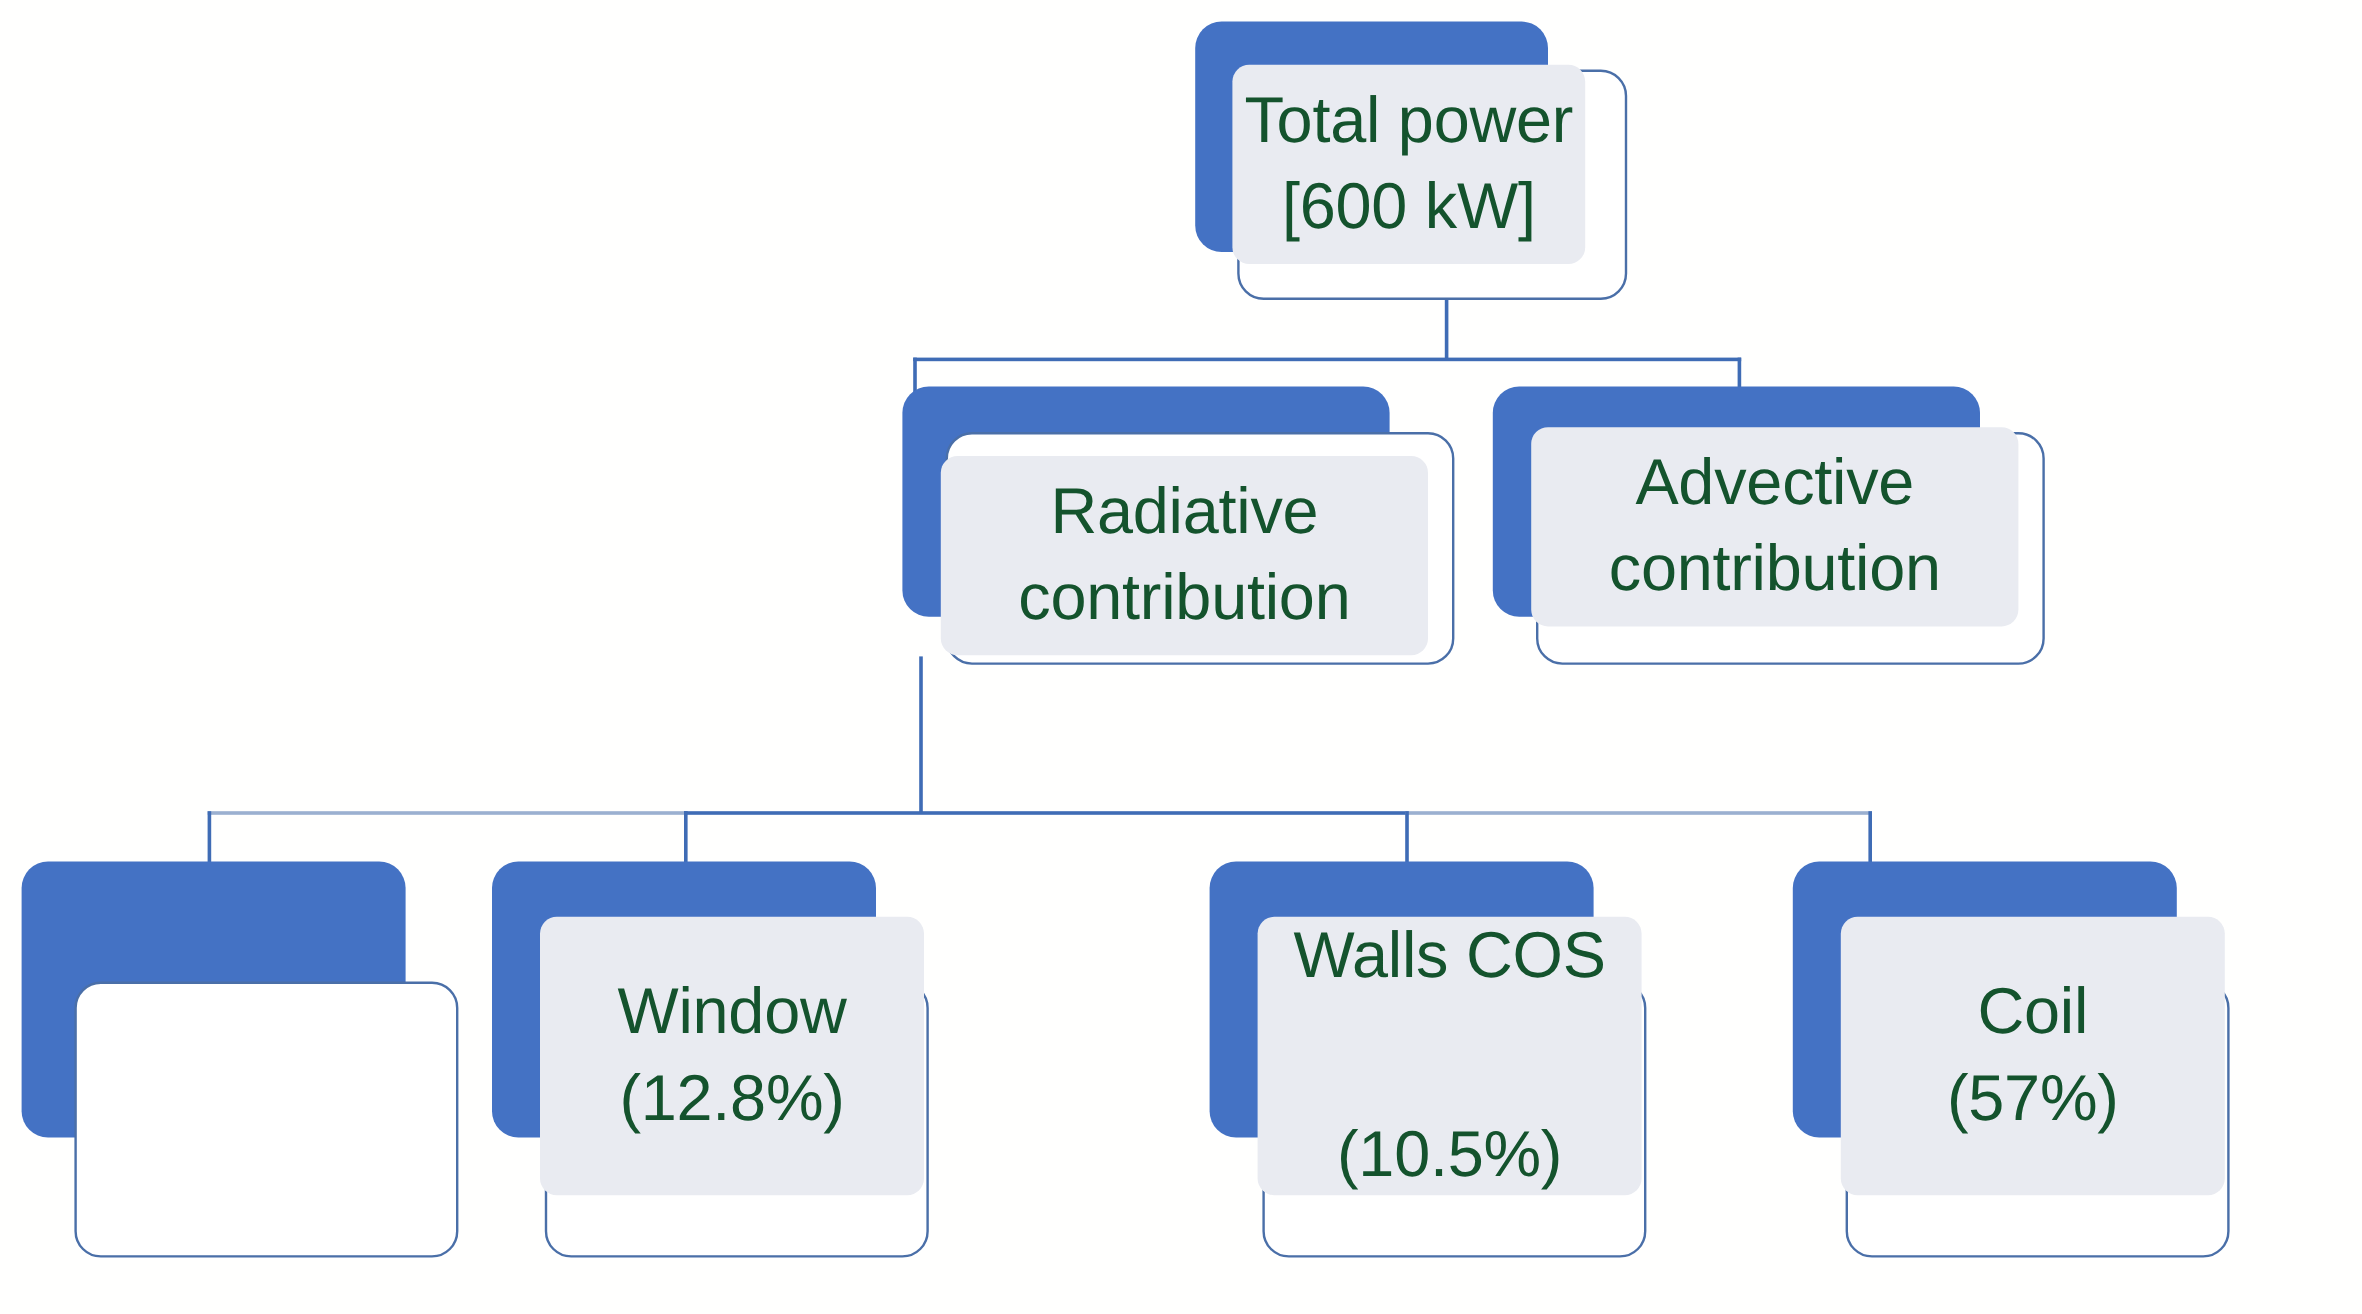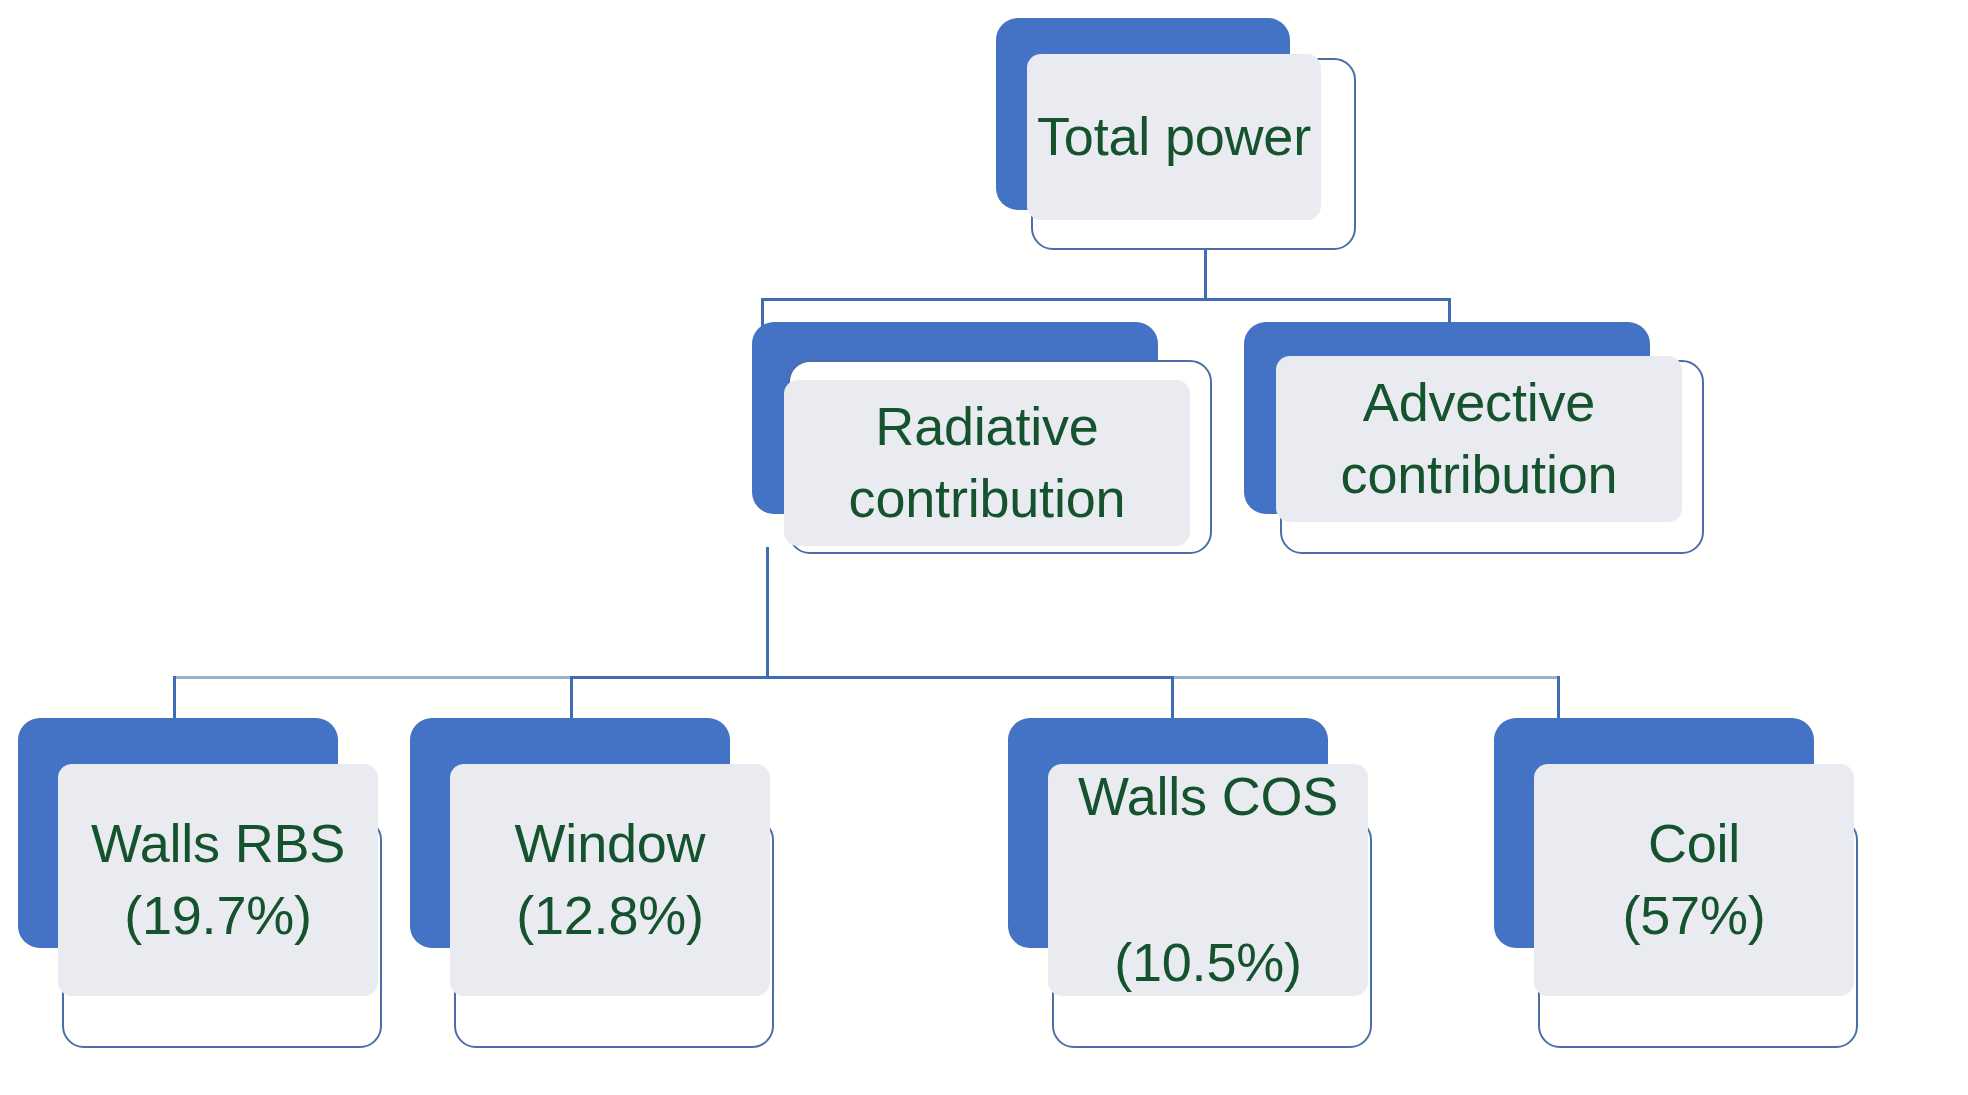--- a/index.html
+++ b/index.html
@@ -85,20 +85,21 @@
   <div class="conn v" style="left:173px; top:676px; height:48px;"></div>
   <div class="conn v" style="left:570px; top:676px; height:48px;"></div>
   <div class="conn v" style="left:1171px; top:676px; height:48px;"></div>
   <div class="conn v" style="left:1557px; top:676px; height:48px;"></div>
 
   <div class="node" style="left:996px; top:18px; width:360px; height:232px;">
     <div class="layer-blue" style="left:0; top:0; width:294px; height:192px;"></div>
     <div class="layer-outline" style="left:35px; top:40px; width:325px; height:192px;"></div>
     <div class="layer-gray" style="left:31px; top:36px; width:294px; height:166px;">
       <div class="label-line">Total power</div>
+      <div class="label-line sub">[600 kW]</div>
     </div>
   </div>
 
   <div class="node" style="left:752px; top:322px; width:460px; height:232px;">
     <div class="layer-blue" style="left:0; top:0; width:406px; height:192px;"></div>
     <div class="layer-outline" style="left:36px; top:38px; width:424px; height:194px;"></div>
     <div class="layer-gray" style="left:32px; top:34px; width:406px; height:166px;margin-top:24px;">
       <div class="label-line">Radiative</div>
       <div class="label-line sub">contribution</div>
     </div>
@@ -109,24 +110,20 @@
     <div class="layer-outline" style="left:36px; top:38px; width:424px; height:194px;"></div>
     <div class="layer-gray" style="left:32px; top:34px; width:406px; height:166px;">
       <div class="label-line">Advective</div>
       <div class="label-line sub">contribution</div>
     </div>
   </div>
 
   <div class="node" style="left:18px; top:718px; width:364px; height:330px;">
     <div class="layer-blue" style="left:0; top:0; width:320px; height:230px;"></div>
     <div class="layer-outline" style="left:44px; top:100px; width:320px; height:230px;"></div>
-    <div class="layer-gray" style="left:40px; top:46px; width:320px; height:232px;">
-      <div class="label-line">Walls RBS</div>
-      <div class="label-line sub">(19.7%)</div>
-    </div>
   </div>
 
   <div class="node" style="left:410px; top:718px; width:364px; height:330px;">
     <div class="layer-blue" style="left:0; top:0; width:320px; height:230px;"></div>
     <div class="layer-outline" style="left:44px; top:100px; width:320px; height:230px;"></div>
     <div class="layer-gray" style="left:40px; top:46px; width:320px; height:232px;">
       <div class="label-line">Window</div>
       <div class="label-line sub">(12.8%)</div>
     </div>
   </div>

